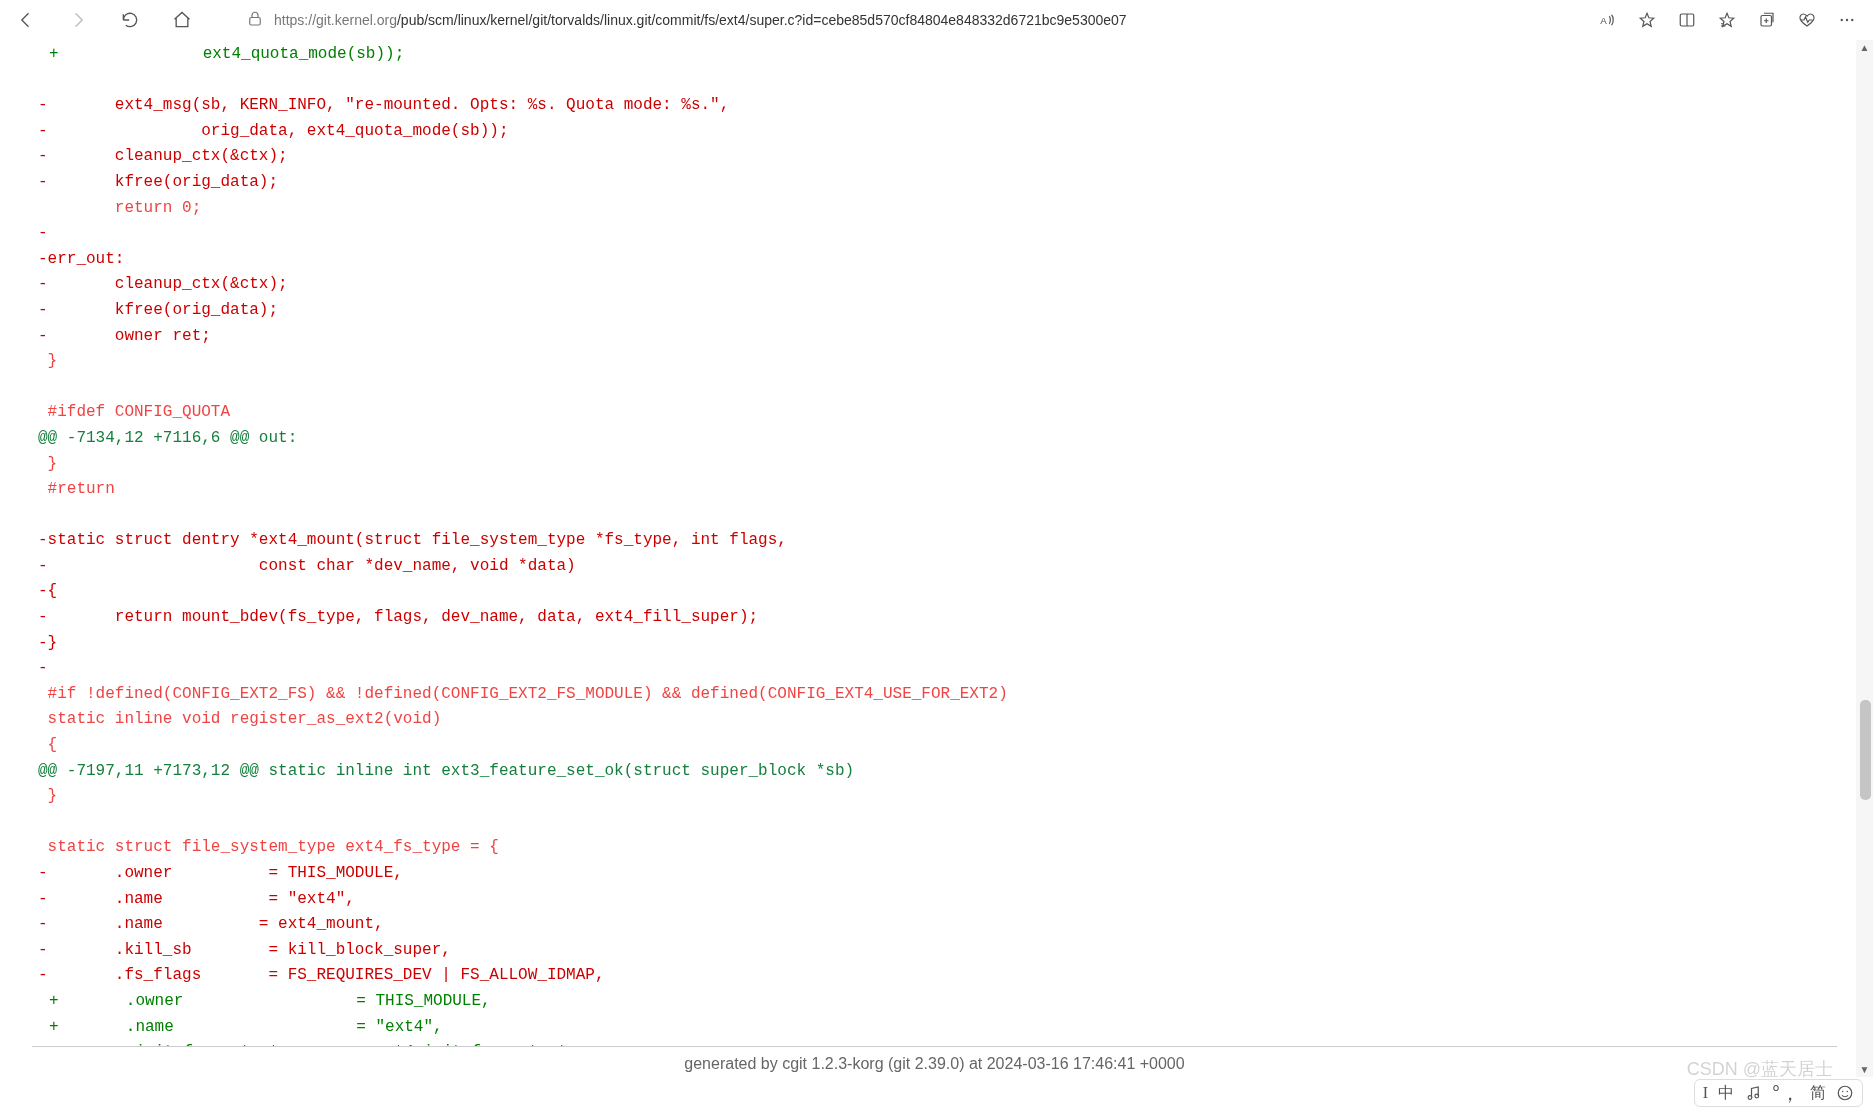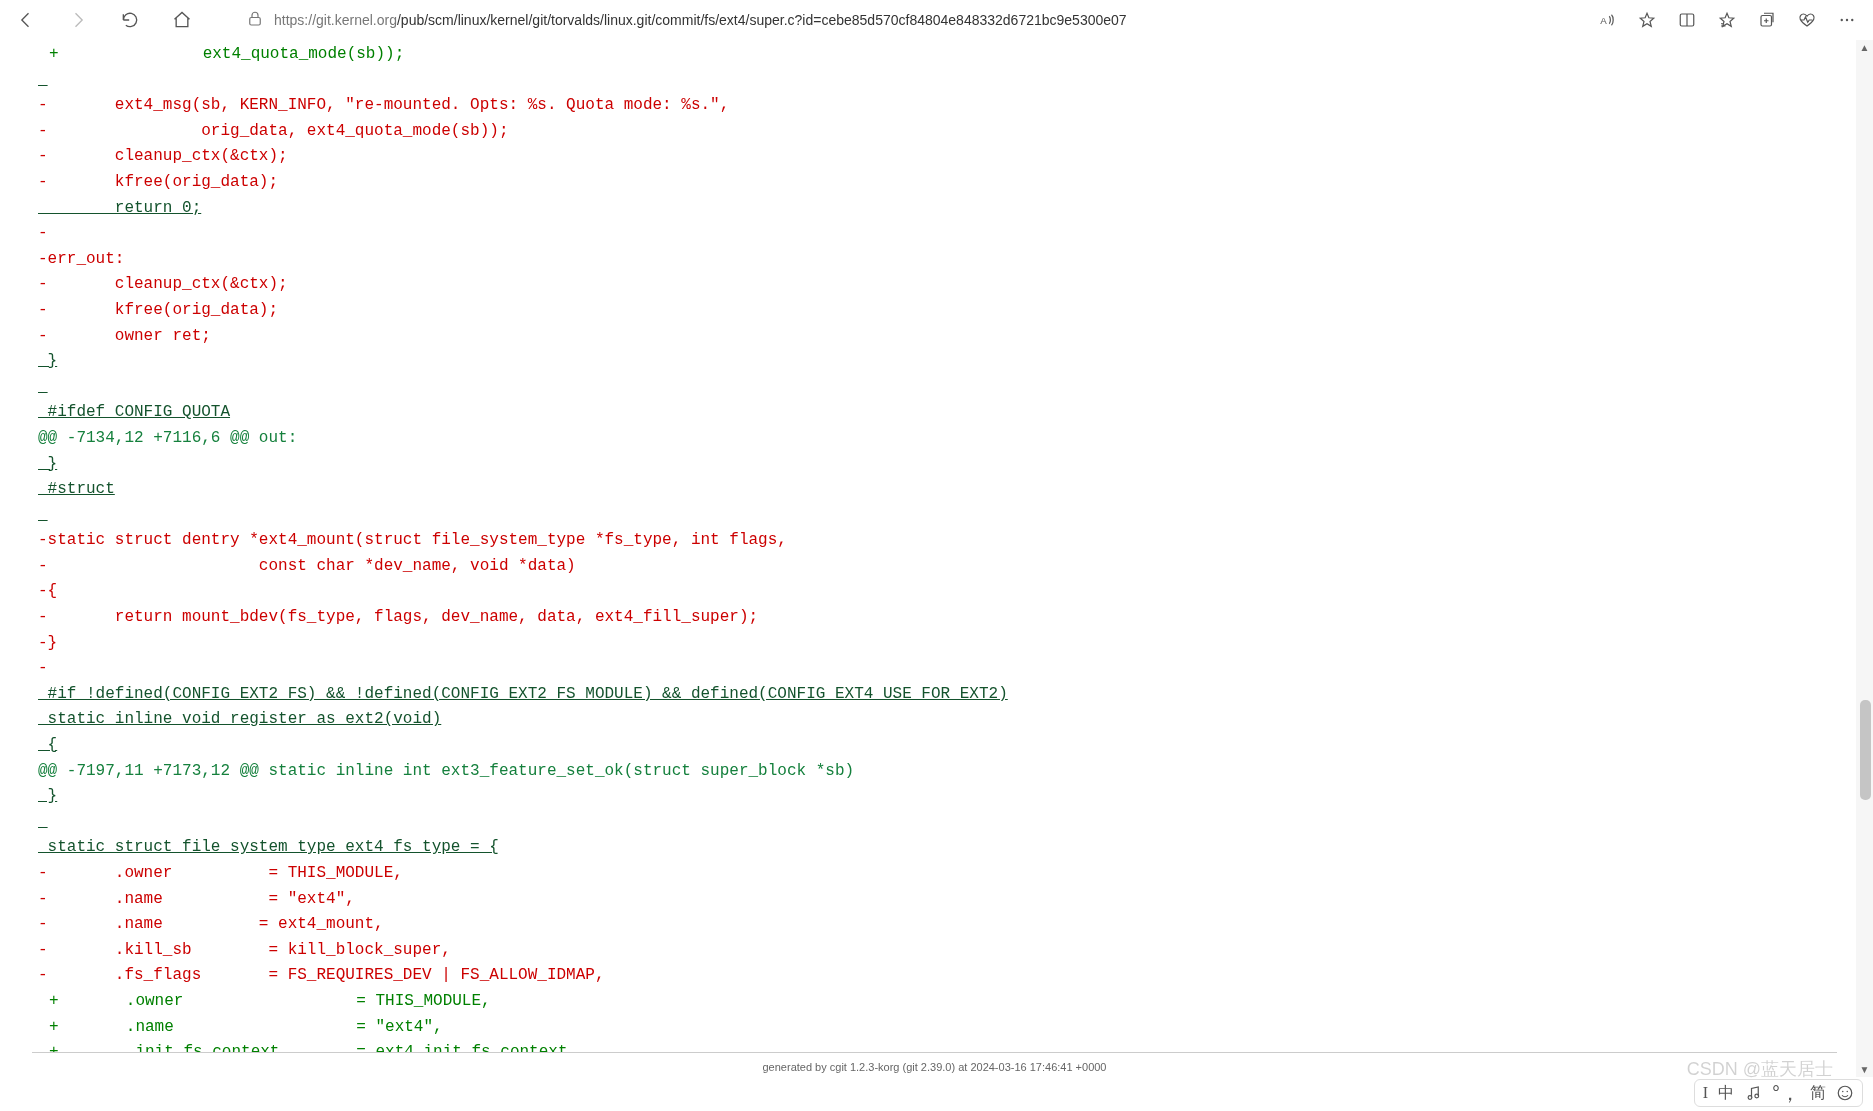--- a/index.html
+++ b/index.html
@@ -65,30 +65,30 @@
       font-size: 16px;
       line-height: 1.6;
       white-space: pre;
       color: #222;
       padding: 10px 22px 0 22px;
       margin-top: -8px;
     }
     .del { color: #c00; }
     .add { color: #008000; margin-left: 11px; }
     .hunk { color: #15803d; }
-    .ctx { color: #14532d; text-decoration: underline; }
+    .ctx { color: #ef4444; }
     .page-footer {
       position: absolute;
       left: 16px;
       right: 18px;
       bottom: 0;
       border-top: 1.5px solid #ccc;
       text-align: center;
       padding: 8px 0 4px;
-      font-size: 11px;
+      font-size: 16px;
       color: #666;
       background: #fff;
       font-family: Arial, sans-serif;
     }
     .vscroll {
       position: absolute;
       right: 0;
       top: 40px;
       bottom: 34px;
       width: 17px;
@@ -225,21 +225,21 @@
 <span class="del">-</span>
 <span class="del">-err_out:</span>
 <span class="del">-       cleanup_ctx(&amp;ctx);</span>
 <span class="del">-       kfree(orig_data);</span>
 <span class="del">-       owner ret;</span>
 <span class="ctx"> }</span>
 <span class="ctx"> </span>
 <span class="ctx"> #ifdef CONFIG_QUOTA</span>
 <span class="hunk">@@ -7134,12 +7116,6 @@ out:</span>
 <span class="ctx"> }</span>
-<span class="ctx"> #struct</span>
+<span class="ctx"> #return</span>
 <span class="ctx"> </span>
 <span class="del">-static struct dentry *ext4_mount(struct file_system_type *fs_type, int flags,</span>
 <span class="del">-                      const char *dev_name, void *data)</span>
 <span class="del">-{</span>
 <span class="del">-       return mount_bdev(fs_type, flags, dev_name, data, ext4_fill_super);</span>
 <span class="del">-}</span>
 <span class="del">-</span>
 <span class="ctx"> #if !defined(CONFIG_EXT2_FS) &amp;&amp; !defined(CONFIG_EXT2_FS_MODULE) &amp;&amp; defined(CONFIG_EXT4_USE_FOR_EXT2)</span>
 <span class="ctx"> static inline void register_as_ext2(void)</span>
 <span class="ctx"> {</span>

